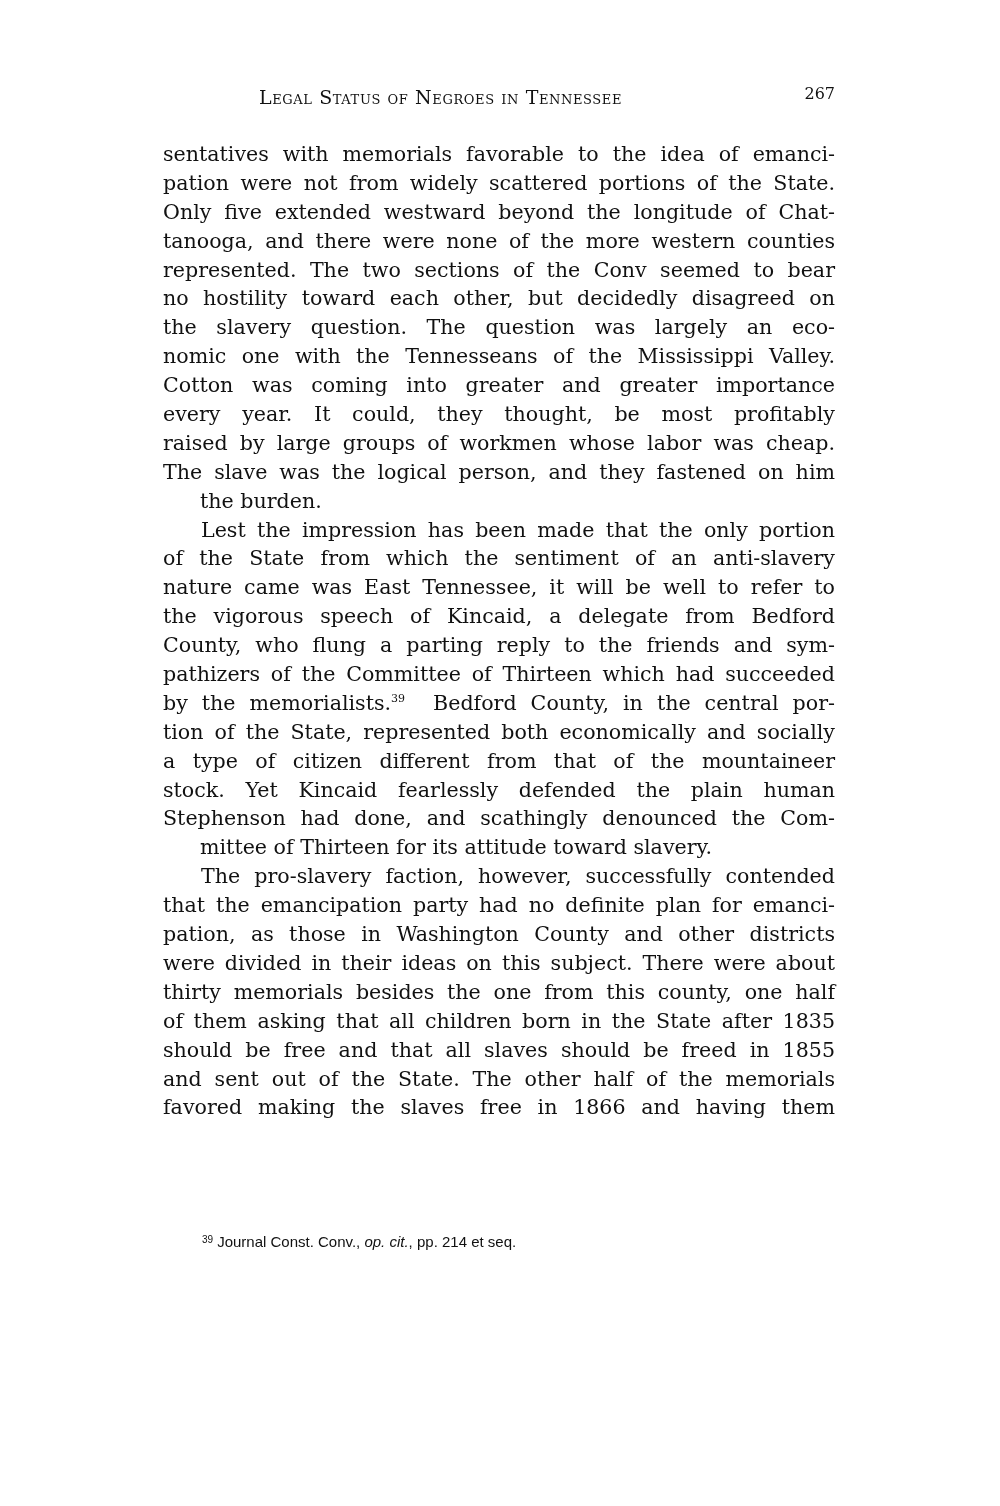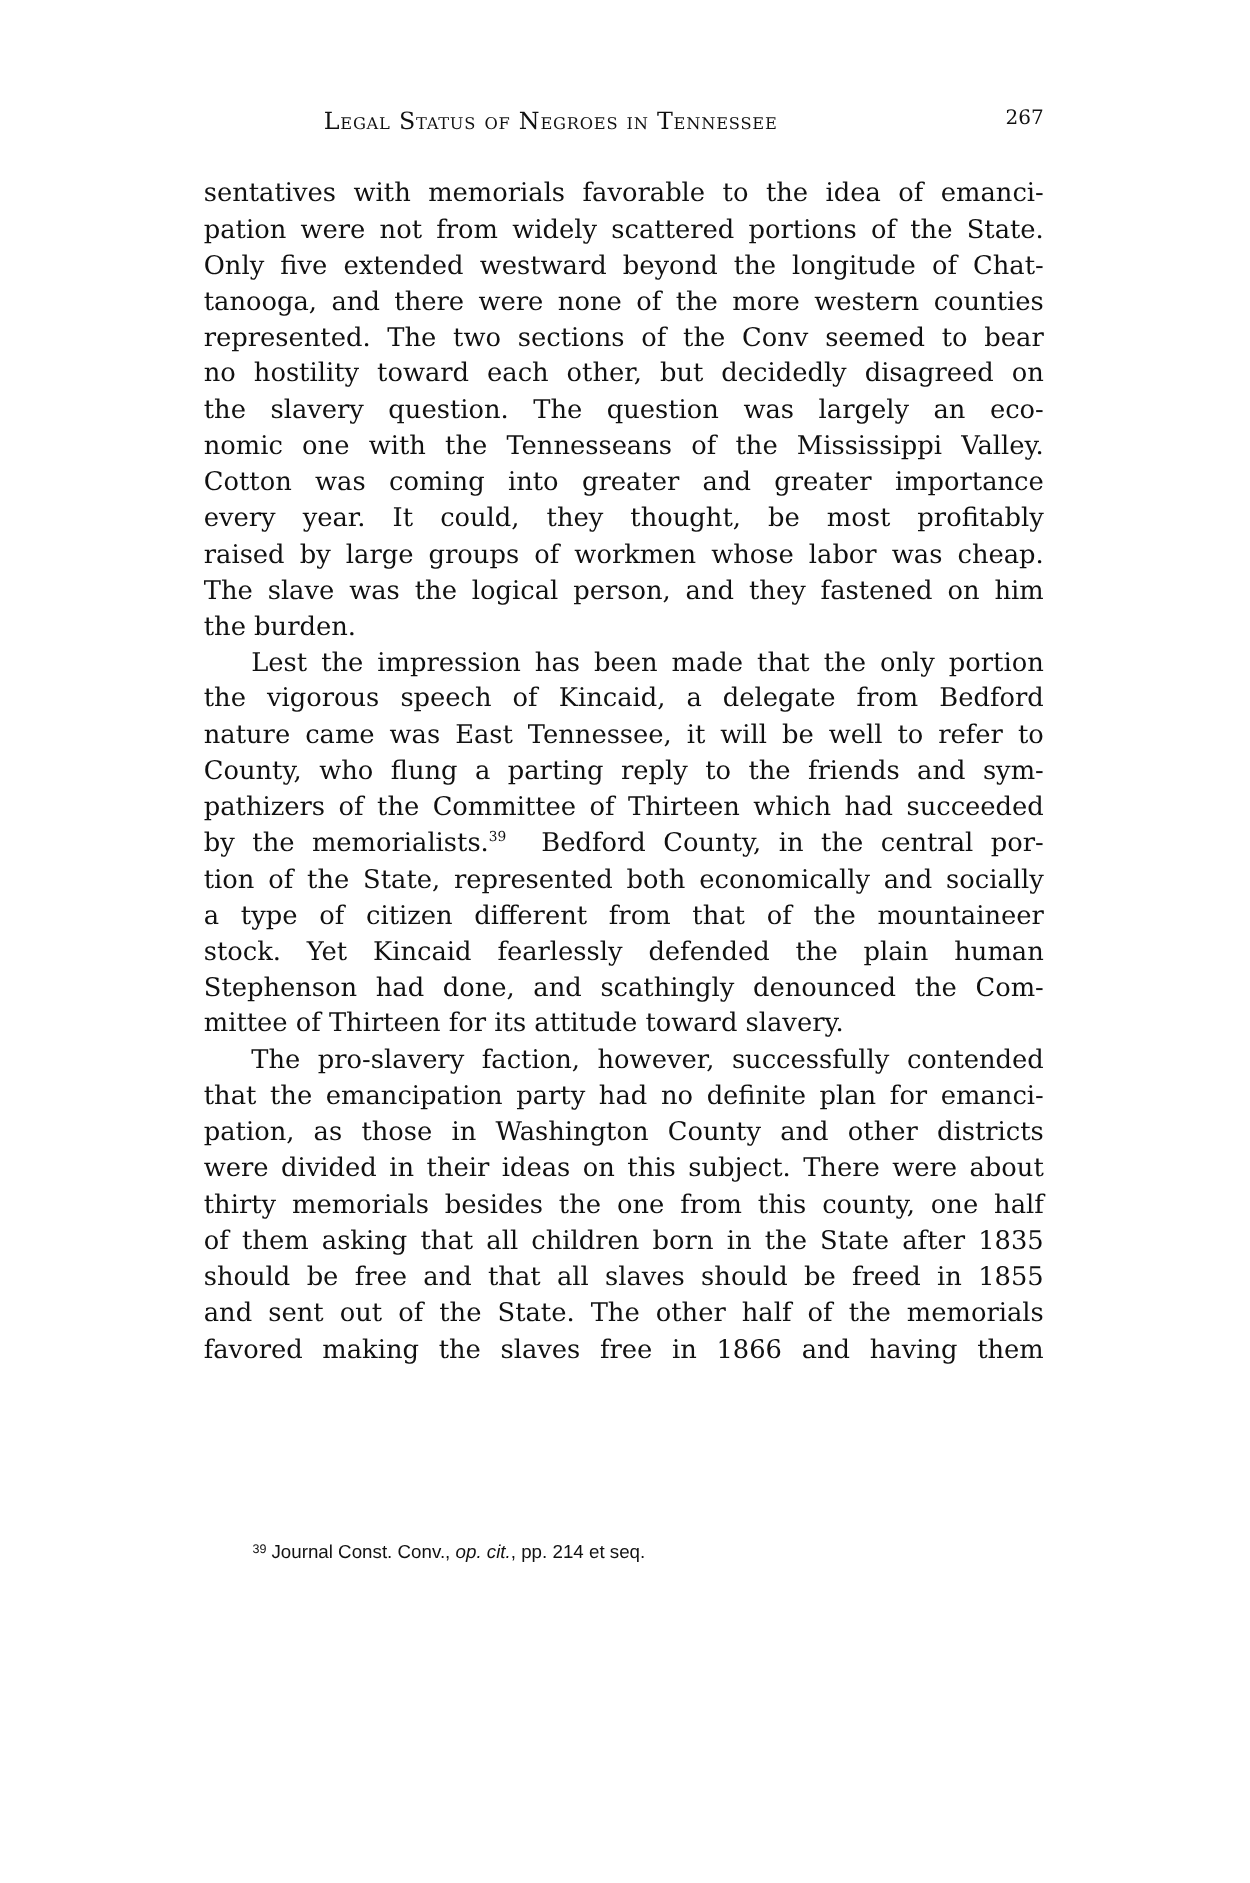--- a/index.html
+++ b/index.html
@@ -13,21 +13,21 @@
       position: absolute; left: 96px; top: 0; font-size: 19px; font-variant: small-caps;
       letter-spacing: 0.6px; white-space: nowrap;
     }
     .page-number { position: absolute; right: 0; top: -2px; font-size: 16px; }
     .body-text {
       position: absolute; top: 140px; left: 163px; width: 672px;
       font-family: "DejaVu Serif", "Liberation Serif", serif;
       font-size: 20.6px; line-height: 28.9px;
     }
     .line { display: block; white-space: nowrap; text-align: justify; text-align-last: justify; height: 28.9px; }
-    .line.last { text-align-last: left; }
+    .line.last { text-align-last: left; margin-left: 37px; }
     .line.indent { padding-left: 38px; }
     sup { font-size: 11px; vertical-align: 0; position: relative; top: -8px; }
     .footnote {
       position: absolute; top: 1233px; left: 202px; white-space: nowrap;
       font-family: Liberation Sans, sans-serif; font-size: 15px;
     }
     .footnote .fn-mark { font-size: 10px; position: relative; top: -4px; margin-right: 4px; }
     .footnote i { font-style: italic; }
   </style>
 </head>
@@ -53,22 +53,23 @@
       <span class="line">nomic one with the Tennesseans of the Mississippi Valley.</span>
       <span class="line">Cotton was coming into greater and greater importance</span>
       <span class="line">every year.  It could, they thought, be most profitably</span>
       <span class="line">raised by large groups of workmen whose labor was cheap.</span>
       <span class="line">The slave was the logical person, and they fastened on him</span>
       <span class="line last">the burden.</span>
     </div>
 
     <div>
       <span class="line indent">Lest the impression has been made that the only portion</span>
+      <span class="line">of the State from which the sentiment of an anti-slavery</span>
+      <span class="line">nature came was East Tennessee, it will be well to refer to</span>
       <span class="line">the vigorous speech of Kincaid, a delegate from Bedford</span>
-      <span class="line">nature came was East Tennessee, it will be well to refer to</span>
       <span class="line">County, who flung a parting reply to the friends and sym-</span>
       <span class="line">pathizers of the Committee of Thirteen which had succeeded</span>
       <span class="line"><span>by the memorialists.</span><sup>39</sup><span style="white-space: pre;">  Bedford County, in the central por-</span></span>
       <span class="line">tion of the State, represented both economically and socially</span>
       <span class="line">a type of citizen different from that of the mountaineer</span>
       <span class="line">stock.  Yet Kincaid fearlessly defended the plain human</span>
       <span class="line">Stephenson had done, and scathingly denounced the Com-</span>
       <span class="line last">mittee of Thirteen for its attitude toward slavery.</span>
     </div>
 

